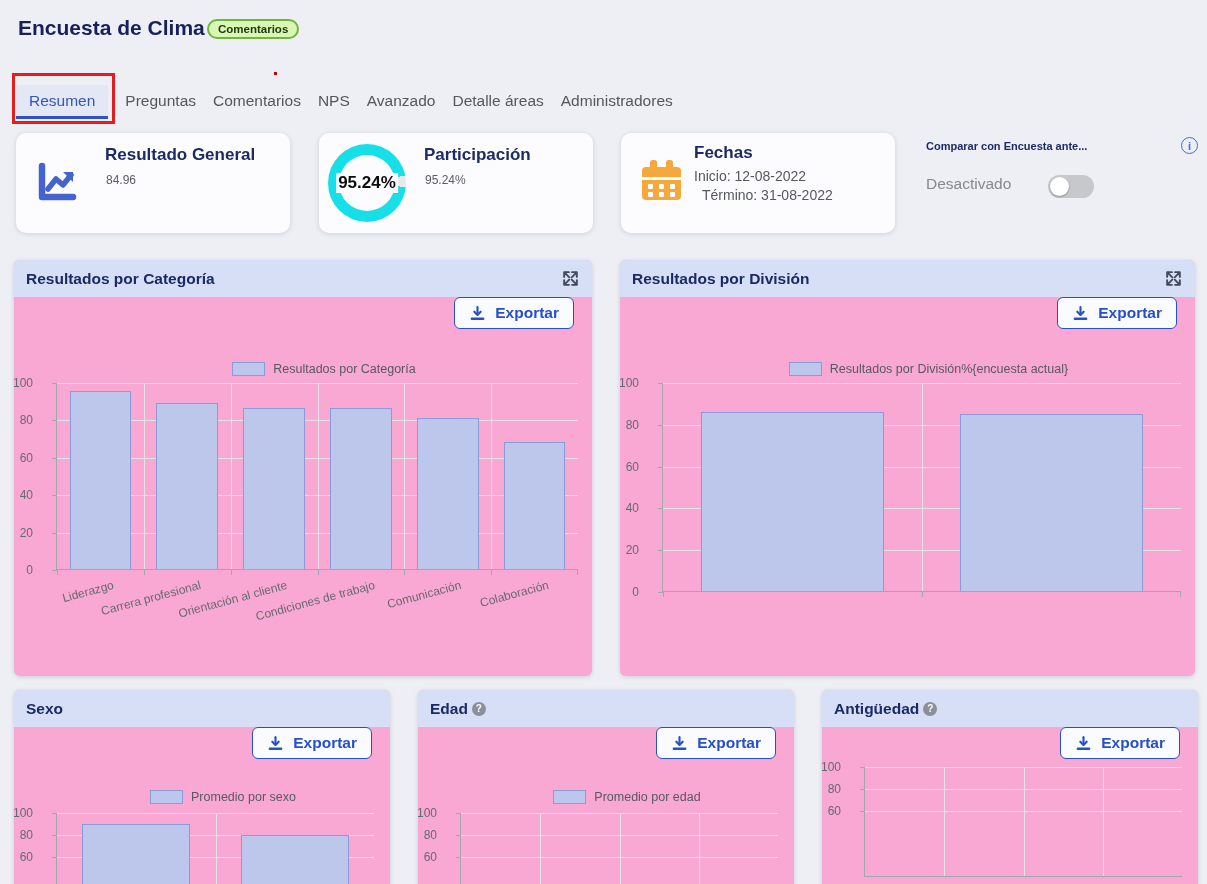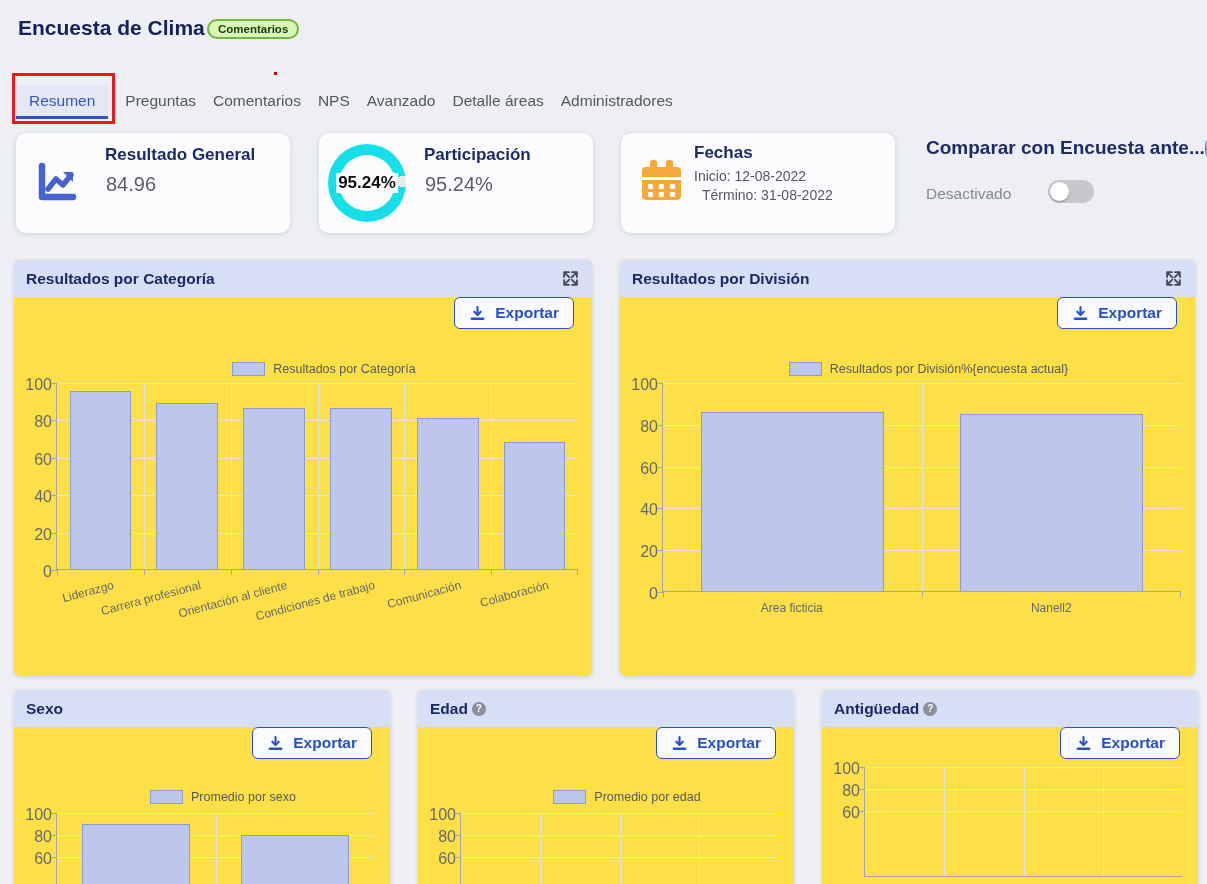--- a/index.html
+++ b/index.html
@@ -15,58 +15,58 @@
   
   .tabs { position:absolute; left:16px; top:85px; display:flex; gap:17px; align-items:stretch; height:34px; }
   .tab { font-size:15.5px; color:#54575e; padding:7px 0 0 0; cursor:pointer; }
   .tab.active { background:#e4e8f4; color:#3354c4; padding:7px 13px 0 13px; border-bottom:3px solid #2d53c7; }
   .annotation-box { position:absolute; left:12px; top:73px; width:103px; height:51px; border:3px solid var(--annot-red,#e41e1e); z-index:40; pointer-events:none; }
   .annotation-dot { position:absolute; left:274px; top:72px; width:3px; height:3px; background:#c40000; }
 
   
   .card { position:absolute; top:133px; height:100px; background:#fcfcfe; border-radius:10px; box-shadow:0 1px 5px rgba(40,50,90,.16); }
   .card-title { position:absolute; font-size:17px; font-weight:bold; color:#1c2a66; white-space:nowrap; }
-  .card-value { position:absolute; font-size:20px; color:#5a5d63; }
+  .card-value { position:absolute; font-size:12px; color:#5a5d63; }
   .card-sub { position:absolute; font-size:14px; color:#55585f; line-height:19px; white-space:nowrap; }
 
   .donut { position:absolute; left:9px; top:11px; width:78px; height:78px; border-radius:50%; }
   .donut-hole { position:absolute; left:11px; top:11px; width:56px; height:56px; border-radius:50%; background:#fcfcfe; }
   .donut-label { position:absolute; left:50%; top:50%; transform:translate(-50%,-50%); font-size:17px; font-weight:bold; color:#0d0d0d;
                  background:#fcfcfe; padding:0 2px; white-space:nowrap; }
 
   
   .compare { position:absolute; left:926px; top:137px; width:272px; }
   .compare-title-row { display:flex; justify-content:space-between; align-items:center; }
-  .compare-title { font-size:19px; font-weight:bold; color:#1c2a66; white-space:nowrap; }
+  .compare-title { font-size:11px; font-weight:bold; color:#1c2a66; white-space:nowrap; }
   .info-icon { width:17px; height:17px; border:1.6px solid #3b6fdf; border-radius:50%; color:#3b6fdf; font-size:11px; font-weight:bold;
                display:flex; align-items:center; justify-content:center; font-style:normal; }
-  .compare-toggle-row { display:flex; justify-content:space-between; align-items:flex-end; width:168px; margin-top:21px; }
+  .compare-toggle-row { display:flex; justify-content:space-between; align-items:flex-start; width:168px; margin-top:21px; }
   .compare-state { font-size:15.5px; color:#85888e; }
   .toggle { width:46px; height:23px; border-radius:12px; background:#c7c8cb; position:relative; cursor:pointer; }
   .toggle-knob { position:absolute; left:2px; top:2px; width:19px; height:19px; border-radius:50%; background:#fff; box-shadow:0 1px 2px rgba(0,0,0,.3); }
 
   
-  .panel { position:absolute; background:#fde047; border-radius:6px; box-shadow:0 1px 4px rgba(40,50,90,.18); overflow:hidden; }
+  .panel { position:absolute; background:#f9a8d4; border-radius:6px; box-shadow:0 1px 4px rgba(40,50,90,.18); overflow:hidden; }
   .panel-header { height:37px; background:#d7dff6; display:flex; align-items:center; padding:0 12px; }
   .panel-title { font-size:15.5px; font-weight:bold; color:#1b2966; }
   .expand-icon { margin-left:auto; width:19px; height:19px; color:#424a5e; cursor:pointer; }
   .q-icon { width:14px; height:14px; margin-left:4px; border-radius:50%; background:#8a8f99; color:#fff; font-size:10px; font-weight:bold;
             display:inline-flex; align-items:center; justify-content:center; }
   .panel-body { position:relative; padding-top:0; }
   .export-btn { display:flex; align-items:center; gap:9px; margin-left:auto; margin-right:18px; height:32px; padding:0 14px;
                 background:#fafbfe; border:1.6px solid var(--accent,#2750c8); border-radius:6px; color:var(--accent,#2750c8);
                 font-size:15.5px; font-weight:bold; font-family:inherit; cursor:pointer; }
   .legend { display:flex; justify-content:center; align-items:center; gap:8px; margin-top:32px; margin-left:42px; height:16px; }
   .legend-swatch { width:33px; height:14px; background:var(--bar-fill,#bdc7ec); border:1.5px solid var(--bar-border,#8b9bd8); }
   .legend-text { font-size:12.5px; color:#565a60; }
 
   
   .chart { display:flex; margin:6px 14px 0 16px; }
   .yaxis { position:relative; width:26px; flex:none; }
-  .yaxis span { position:absolute; right:4px; font-size:16px; color:#66696e; }
+  .yaxis span { position:absolute; right:23px; font-size:12px; color:#66696e; }
   .plot { position:relative; flex:1; border-left:1px solid #a3a6ad; border-bottom:1px solid #a3a6ad; }
   .hgrid { position:absolute; left:0; right:0; height:1px; background:#e2e3e8; }
   .vgrid { position:absolute; top:0; bottom:0; width:1px; background:#e2e3e8; }
   .ytickmark { position:absolute; left:-5px; width:5px; height:1px; background:#a3a6ad; }
   .xtickmark { position:absolute; bottom:-6px; width:1px; height:6px; background:#a3a6ad; }
   .bar { position:absolute; bottom:0; background:var(--bar-fill,#bdc7ec); border:1.5px solid var(--bar-border,#8b9bd8); border-bottom:none; }
   .xlabels { position:relative; font-size:12px; color:#66696e; }
   .xlabels.rot { height:62px; }
   .xlabels.flat { height:26px; }
   .xlabels.rot span { position:absolute; top:8px; white-space:nowrap; transform:rotate(-15deg); transform-origin:100% 0; margin-right:-12px; }
@@ -270,24 +270,20 @@
               <div class="hgrid" style="top: 167.2px;"></div>
               <div class="ytickmark" style="top: 167.2px;"></div>
               <div class="ytickmark" style="top: 209px;"></div>
               <div class="vgrid" style="left: 50%;"></div>
               <div class="xtickmark" style="left: calc(0% + 0px);"></div>
               <div class="xtickmark" style="left: calc(50% + 0px);"></div>
               <div class="xtickmark" style="left: calc(100% - 1px);"></div>
               <div class="bar" style="left: 7.25%; width: 35.5%; height: 178.695px;"></div>
               <div class="bar" style="left: 57.25%; width: 35.5%; height: 176.605px;"></div>
             </div>
-            <div class="xlabels flat">
-              <span style="left: 0%; width: 50%;">Area ficticia</span>
-              <span style="left: 50%; width: 50%;">Nanell2</span>
-            </div>
           </div>
         </div>
     </div>
   </div>
 
   <div class="panel" style="left:14px; top:690px; width:376px; height:280px;">
     <div class="panel-header">
       <span class="panel-title">Sexo</span>
     </div>
     <div class="panel-body">

